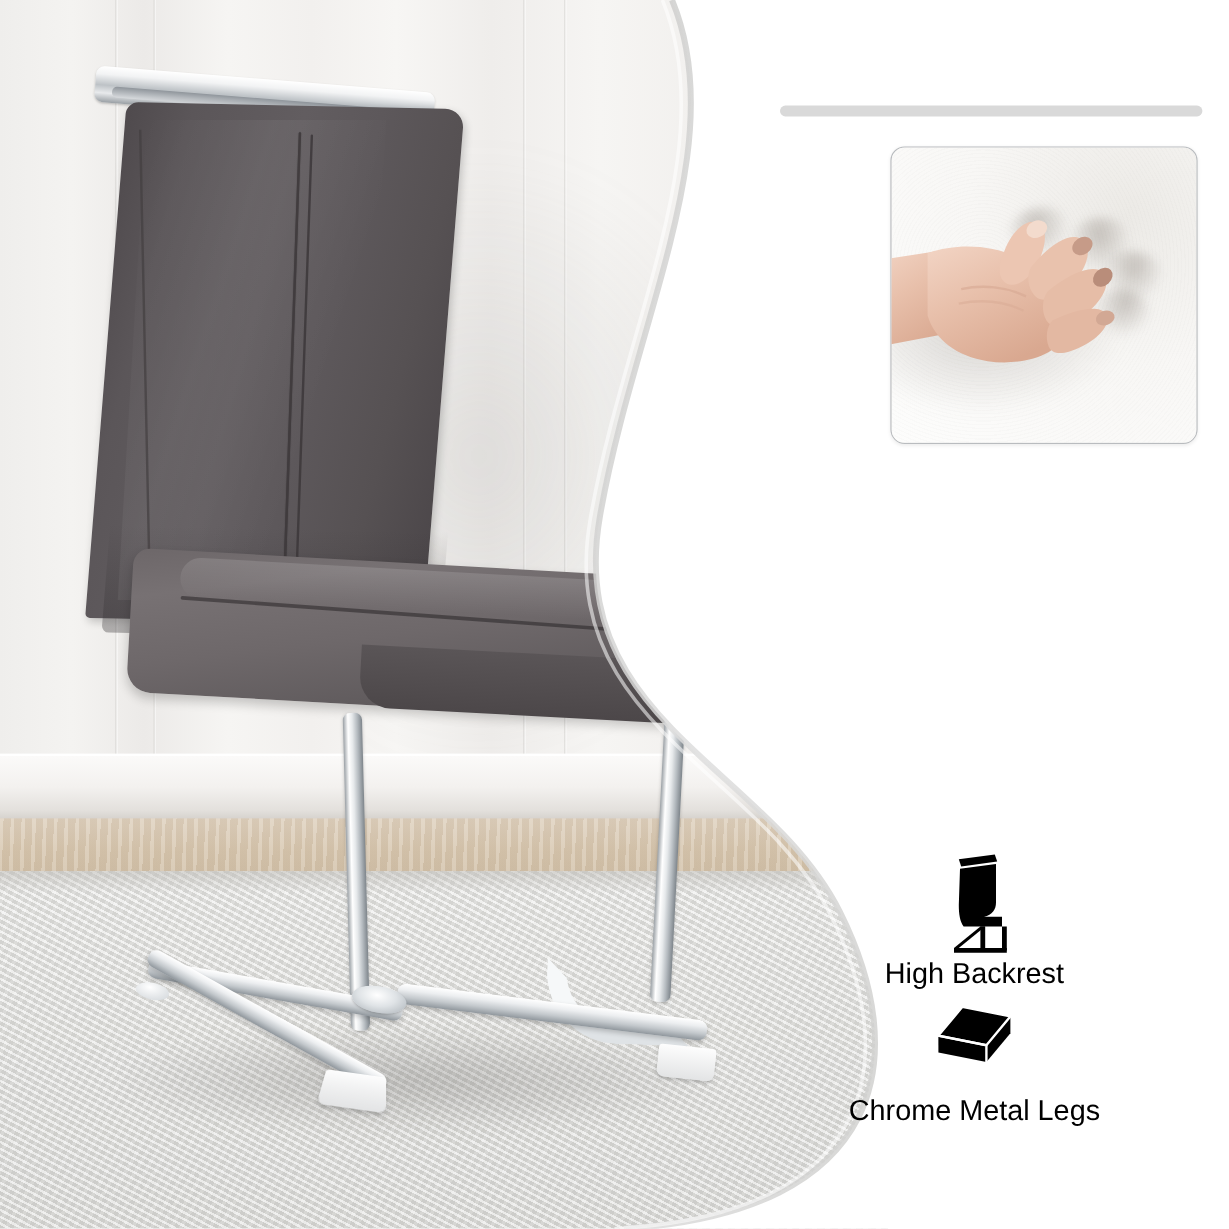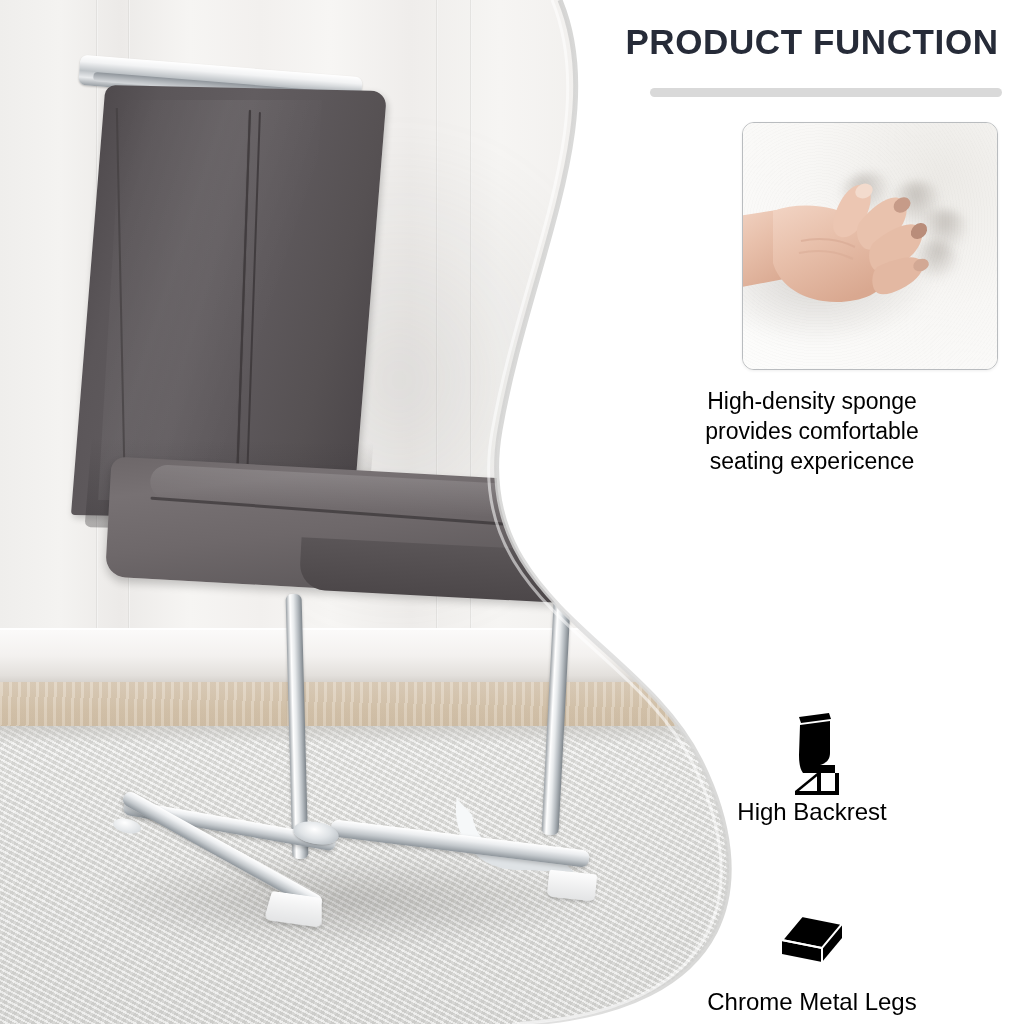--- a/index.html
+++ b/index.html
@@ -414,21 +414,21 @@
   }
   .feature .f-label {
     display: block;
     font-size: 24px;
     color: #000000;
     font-weight: 400;
     white-space: nowrap;
   }
   .feature.f-ergo { top: 518px; }
   .feature.f-back { top: 706px; }
-  .feature.f-legs { top: 896px; text-align: center; }
+  .feature.f-legs { top: 820px; text-align: center; }
 </style>
 </head>
 <body>
 
 <div id="stage">
 
   <div class="photo-scene">
     <div class="wall"></div>
     <div class="wall-panel p1"></div>
     <div class="wall-panel p2"></div>
@@ -494,21 +494,20 @@
              C 470,600 640,640 700,760
              C 760,880 740,1010 520,1024" fill="none" stroke="url(#curveEdge)" stroke-width="5" opacity="0.85"></path>
     <path d="M 552,0
              C 602,122 520,270 492,432
              C 462,602 632,642 692,762
              C 752,882 732,1012 512,1024" fill="none" stroke="#ffffff" stroke-width="3" opacity="0.55"></path>
   </svg>
 
   <div class="info-panel">
 
-    <div class="panel-title">PRODUCT FUNCTION</div>
 
     <div class="title-rule"></div>
 
     <div class="sponge-card">
       <div class="sponge-foam"></div>
       <div class="dent d1"></div>
       <div class="dent d2"></div>
       <div class="dent d3"></div>
       <div class="dent d4"></div>
       <div class="hand-shadow"></div>
@@ -542,25 +541,20 @@
         <ellipse cx="133" cy="34" rx="9" ry="7" fill="#f3dbcd" transform="rotate(-24 133 34)"></ellipse>
         <ellipse cx="171" cy="48" rx="9" ry="7" fill="#c69b88" transform="rotate(-34 171 48)"></ellipse>
         <ellipse cx="188" cy="74" rx="9" ry="7" fill="#b98d7a" transform="rotate(-42 188 74)"></ellipse>
         <ellipse cx="190" cy="108" rx="8" ry="6" fill="#d2a894" transform="rotate(-20 190 108)"></ellipse>
 
         <path d="M 70,84 C 88,80 108,82 124,90" stroke="#d8ab95" stroke-width="2" fill="none" opacity=".7"></path>
         <path d="M 68,96 C 88,92 106,94 122,102" stroke="#d8ab95" stroke-width="2" fill="none" opacity=".55"></path>
       </svg>
     </div>
 
-    <div class="sponge-caption">
-      <div>High-density sponge</div>
-      <div>provides comfortable</div>
-      <div>seating expericence</div>
-    </div>
 
 
     <div class="feature f-back">
       <span class="icon-wrap">
         <svg width="78" height="92" viewBox="0 0 78 92" style="vertical-align:middle">
           <path d="M 26,10 L 56,6 L 58,12 L 28,16 Z" fill="#000"></path>
           <path d="M 27,18 L 57,14 L 57,46 C 57,52 54,56 47,58 L 62,58 L 62,66 L 30,66
                    C 27,62 26,56 26,48 Z" fill="#000"></path>
           <path d="M 44,66 L 48,66 L 48,84 L 44,84 Z" fill="#000"></path>
           <path d="M 22,84 L 66,84 L 66,88 L 22,88 Z" fill="#000"></path>

